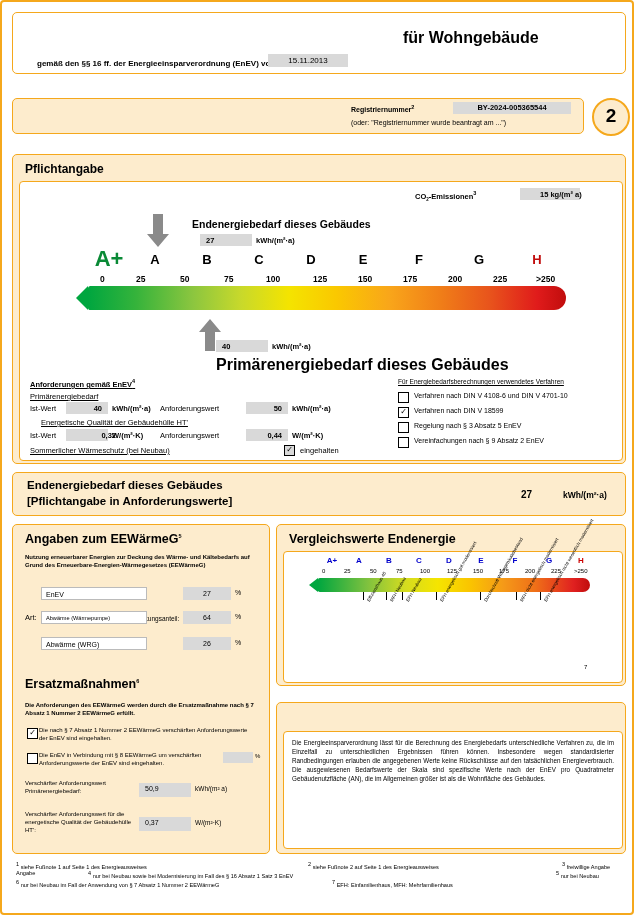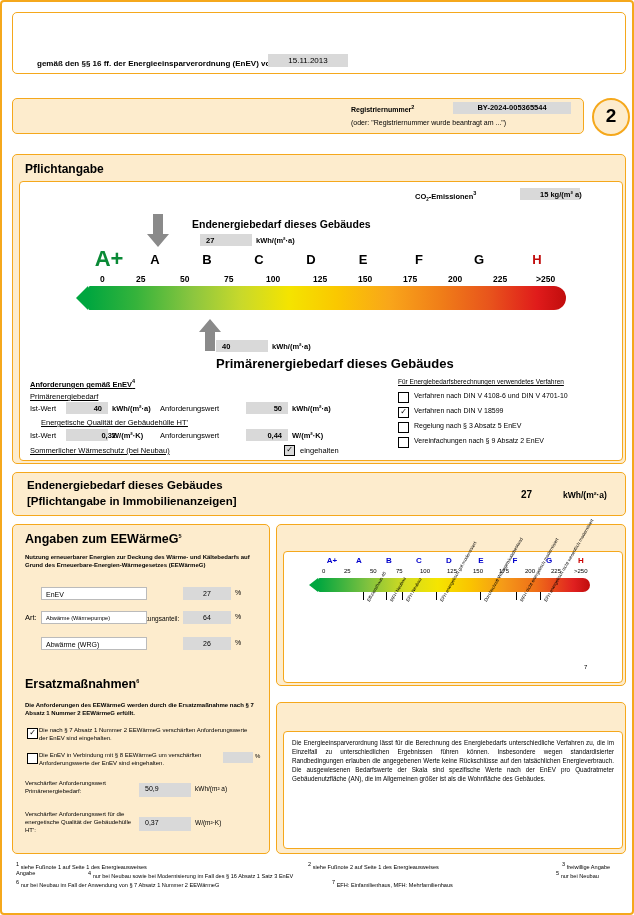--- a/index.html
+++ b/index.html
@@ -92,21 +92,21 @@
   }
   .tri-left{
     position:absolute;left:56px;top:104px;width:0;height:0;
     border-top:12px solid transparent;border-bottom:12px solid transparent;
     border-right:12px solid #00a63f;
   }
 
   .val-prim{position:absolute;left:196px;top:158px;width:52px;height:12px;background:#d9d9d9;}
   .val-prim-t{position:absolute;left:202px;top:160px;font-size:7.5px;font-weight:bold;}
   .unit-prim{position:absolute;left:252px;top:160px;font-size:7.5px;font-weight:bold;}
-  .lbl-prim{position:absolute;left:196px;top:174px;font-size:13px;font-weight:bold;}
+  .lbl-prim{position:absolute;left:196px;top:174px;font-size:16px;font-weight:bold;}
 
   .anf-hd{position:absolute;left:10px;top:196px;font-size:7.5px;font-weight:bold;text-decoration:underline;}
   .r1l{position:absolute;left:10px;top:210px;font-size:7.5px;text-decoration:underline;}
   .r1a{position:absolute;left:10px;top:222px;font-size:7.5px;}
   .fld{position:absolute;background:#d9d9d9;height:12px;}
   .fldt{position:absolute;font-size:7.5px;font-weight:bold;text-align:right;}
   .u{position:absolute;font-size:7.5px;font-weight:bold;}
   .r2l{position:absolute;left:10px;top:236px;font-size:7.5px;text-decoration:underline;padding-left:11px;}
   .r2a{position:absolute;left:10px;top:249px;font-size:7.5px;}
   .r3{position:absolute;left:10px;top:264px;font-size:7.5px;text-decoration:underline;}
@@ -178,20 +178,21 @@
   
   #fn{position:absolute;left:14px;top:858px;width:606px;font-size:5.6px;line-height:8.5px;}
   sub{font-size:4.5px;}
 </style>
 </head>
 <body>
 
 <div class="page">
 
   <div class="box" id="hdr">
+    <div class="sub">für Wohngebäude</div>
     <div class="law">
       <span>gemäß den §§ 16 ff. der Energieeinsparverordnung (EnEV) vom</span><span class="sup">1</span>
     </div>
     <div class="datefield">15.11.2013</div>
   </div>
 
   <div class="box box-fill" id="band2">
     <div class="rl"><span>Registriernummer</span><span class="sup">2</span></div>
     <div class="rv">BY-2024-005365544</div>
     <div class="rn">(oder: "Registriernummer wurde beantragt am ...")</div>
@@ -282,21 +283,21 @@
       <div class="verf" style="top:225px;">Verfahren nach DIN V 18599</div>
       <div class="cbx" style="left:378px;top:240px;"></div>
       <div class="verf" style="top:240px;">Regelung nach § 3 Absatz 5 EnEV</div>
       <div class="cbx" style="left:378px;top:255px;"></div>
       <div class="verf" style="top:255px;">Vereinfachungen nach § 9 Absatz 2 EnEV</div>
     </div>
   </div>
 
   <div class="box box-fill" id="pf">
     <div class="t1">Endenergiebedarf dieses Gebäudes</div>
-    <div class="t2">[Pflichtangabe in Immobilienanzeigen]</div>
+    <div class="t2">[Pflichtangabe in Anforderungswerte]</div>
     <div class="v">27</div>
     <div class="u">kWh/(m²·a)</div>
   </div>
 
   <div class="box box-fill" id="ee">
     <div class="hd"><span>Angaben zum EEWärmeG</span><span class="sup">5</span></div>
     <div class="p">Nutzung erneuerbarer Energien zur Deckung des Wärme- und Kältebedarfs auf Grund des Erneuerbare-Energien-Wärmegesetzes (EEWärmeG)</div>
 
     <div class="eerow" style="top:62px;">
       <div class="nm">EnEV</div>
@@ -333,20 +334,21 @@
     <div class="f1t">50,9</div>
     <div class="u1">kWh/(m² a)</div>
 
     <div class="lb2">Verschärfter Anforderungswert für die energetische Qualität der Gebäudehülle HT':</div>
     <div class="f2"></div>
     <div class="f2t">0,37</div>
     <div class="u2">W/(m²·K)</div>
   </div>
 
   <div class="box box-fill" id="vg">
+    <div class="hd">Vergleichswerte Endenergie</div>
     <div class="inner">
       <div class="vletters">
         <div class="lt" style="left:0px;width:20px;">A+</div>
         <div class="lt" style="left:28px;width:18px;">A</div>
         <div class="lt" style="left:58px;width:18px;">B</div>
         <div class="lt" style="left:88px;width:18px;">C</div>
         <div class="lt" style="left:118px;width:18px;">D</div>
         <div class="lt" style="left:150px;width:18px;">E</div>
         <div class="lt" style="left:184px;width:18px;">F</div>
         <div class="lt" style="left:218px;width:18px;">G</div>

